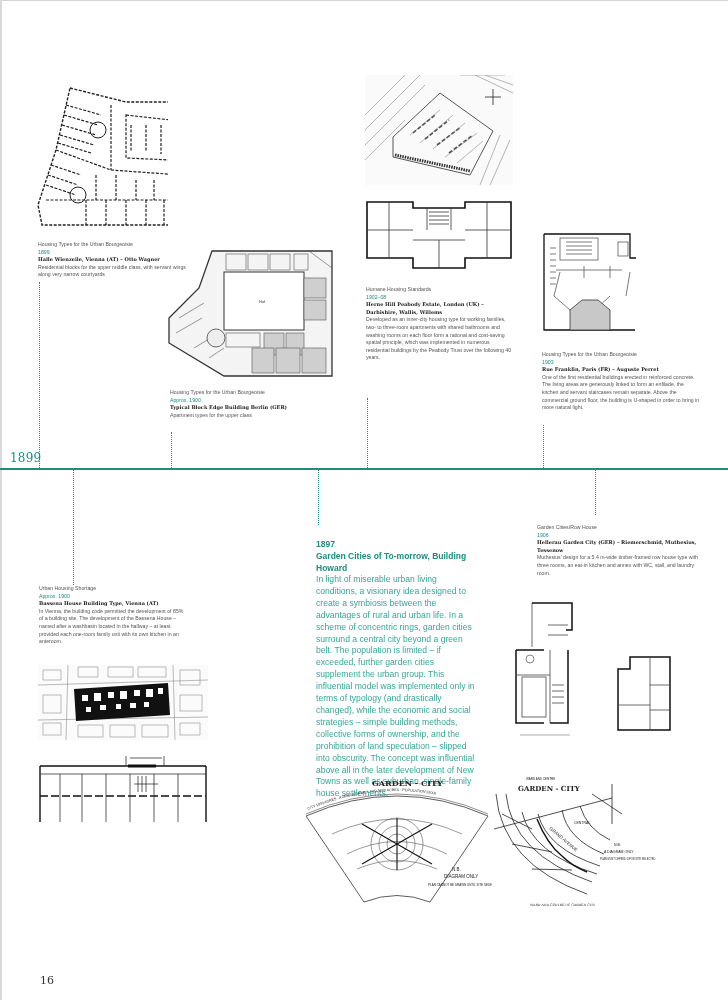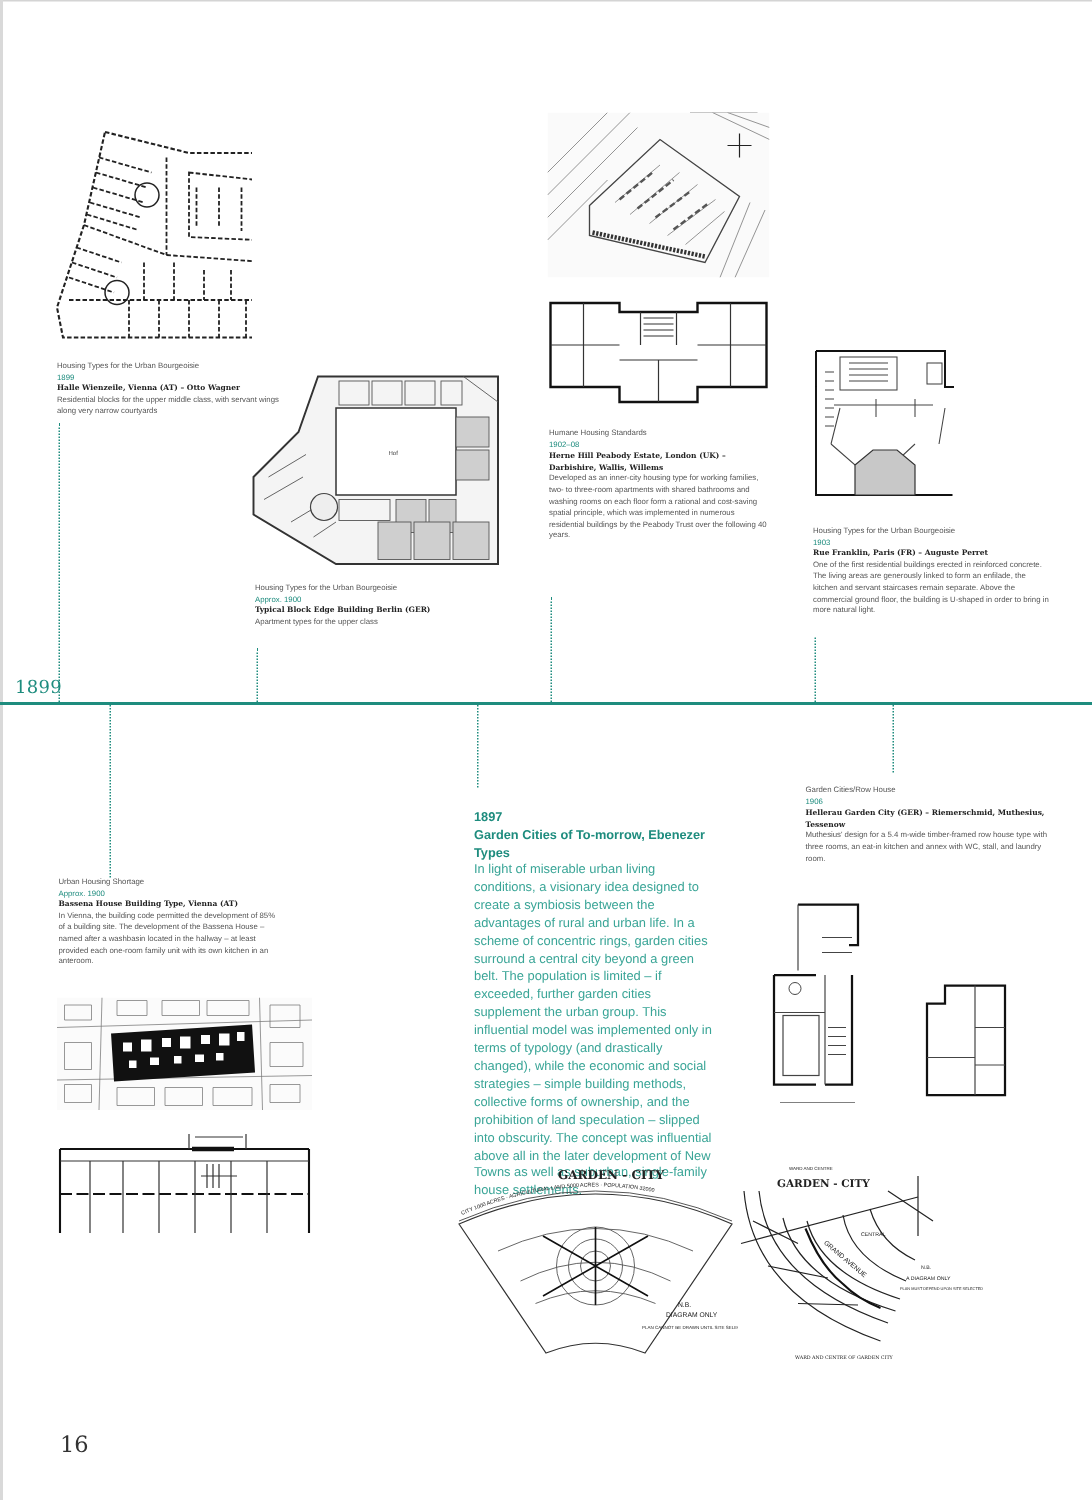--- a/index.html
+++ b/index.html
@@ -13,21 +13,21 @@
   .entry { position:absolute; font-size:5.2px; line-height:7.6px; color:#555; }
   .entry .cat { color:#555; }
   .entry .yr { color:#1e8c7e; }
   .entry .ttl { color:#222; font-weight:bold; font-family:"DejaVu Serif", serif; font-size:5px; }
   .entry .body { color:#555; }
   .feature { position:absolute; left:316px; top:538px; width:162px; color:#1e8c7e; }
   .feature .yr { font-size:8.5px; line-height:12px; font-weight:bold; }
   .feature .ttl { font-size:8.5px; line-height:12px; font-weight:bold; }
   .feature .body { font-size:8.6px; line-height:11.9px; color:#3aa597; }
   .drawing { position:absolute; }
-  .page-num { position:absolute; left:40px; top:954px; font-size:15px; color:#333; font-family:"DejaVu Serif", serif; }
+  .page-num { position:absolute; left:40px; top:974px; font-size:11px; color:#333; font-family:"DejaVu Serif", serif; }
 </style>
 </head>
 <body>
 
 <div class="page-edge-top"></div>
 <div class="page-edge-left"></div>
 
 <svg class="drawing" style="left:36px;top:80px;" width="132" height="150" viewBox="0 0 132 150">
   <g fill="none" stroke="#222" stroke-width="1.2" stroke-dasharray="3 1.5">
     <path d="M34 8 L90 22 L145 22 L145 145 L6 145 L2 125 L20 70 Z" stroke-width="1.4"></path>
@@ -153,21 +153,21 @@
 
 <div class="entry" style="left:39px;top:585px;width:150px;">
   <div class="cat">Urban Housing Shortage</div>
   <div class="yr">Approx. 1900</div>
   <div class="ttl">Bassena House Building Type, Vienna (AT)</div>
   <div class="body">In Vienna, the building code permitted the development of 85% of a building site. The development of the Bassena House – named after a washbasin located in the hallway – at least provided each one-room family unit with its own kitchen in an anteroom.</div>
 </div>
 
 <div class="feature">
   <div class="yr">1897</div>
-  <div class="ttl">Garden Cities of To-morrow, Ebenezer Types</div>
+  <div class="ttl">Garden Cities of To-morrow, Building Howard</div>
   <div class="body">In light of miserable urban living conditions, a visionary idea designed to create a symbiosis between the advantages of rural and urban life. In a scheme of concentric rings, garden cities surround a central city beyond a green belt. The population is limited – if exceeded, further garden cities supplement the urban group. This influential model was implemented only in terms of typology (and drastically changed), while the economic and social strategies – simple building methods, collective forms of ownership, and the prohibition of land speculation – slipped into obscurity. The concept was influential above all in the later development of New Towns as well as suburban, single-family house settlements.</div>
 </div>
 
 <div class="entry" style="left:537px;top:524px;width:170px;">
   <div class="cat">Garden Cities/Row House</div>
   <div class="yr">1906</div>
   <div class="ttl">Hellerau Garden City (GER) – Riemerschmid, Muthesius, Tessenow</div>
   <div class="body">Muthesius' design for a 5.4 m-wide timber-framed row house type with three rooms, an eat-in kitchen and annex with WC, stall, and laundry room.</div>
 </div>
 

